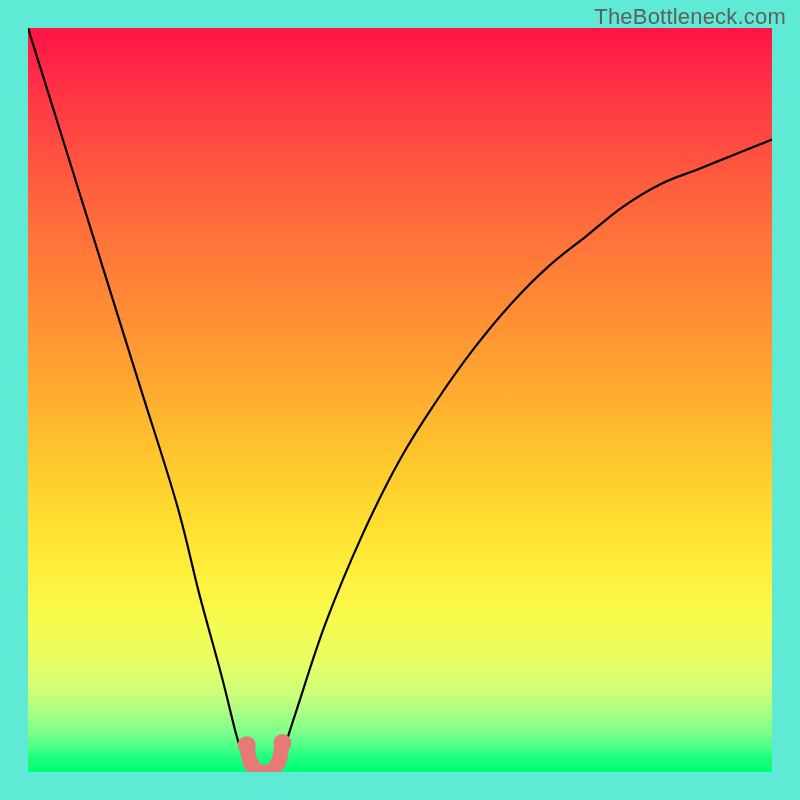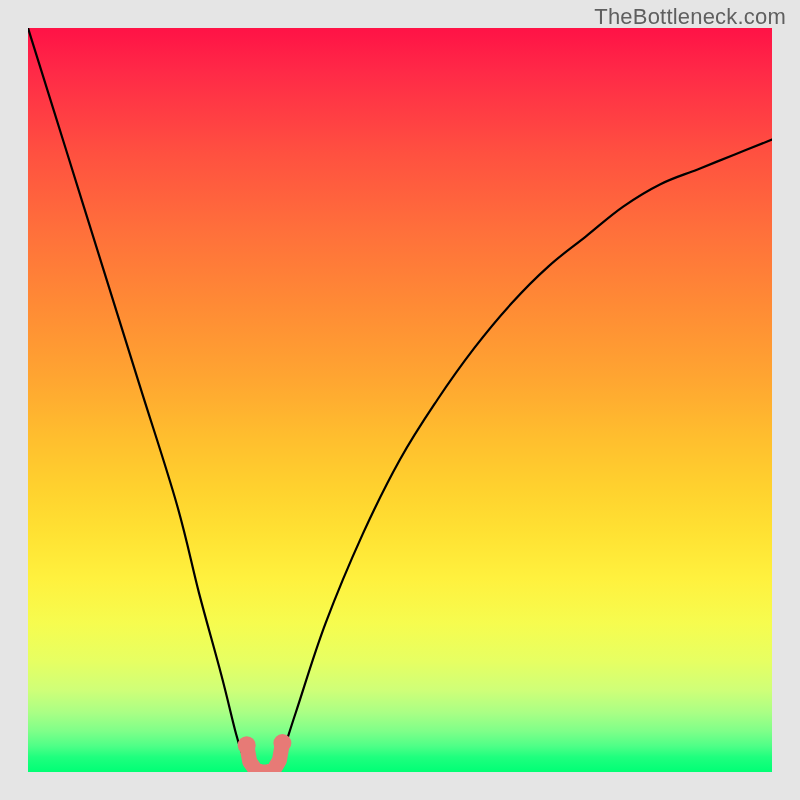--- a/index.html
+++ b/index.html
@@ -7,21 +7,21 @@
     width: 800px;
     height: 800px;
     background: #000;
     overflow: hidden;
     position: relative;
     font-family: Arial, Helvetica, sans-serif;
   }
   .frame {
     position: absolute;
     inset: 0;
-    background: #e5e5e5;
+    background: #5eead4;
   }
   .plot-area {
     position: absolute;
     left: 28px;
     top: 28px;
     width: 744px;
     height: 744px;
     overflow: hidden;
   }
   .gradient-bg {

